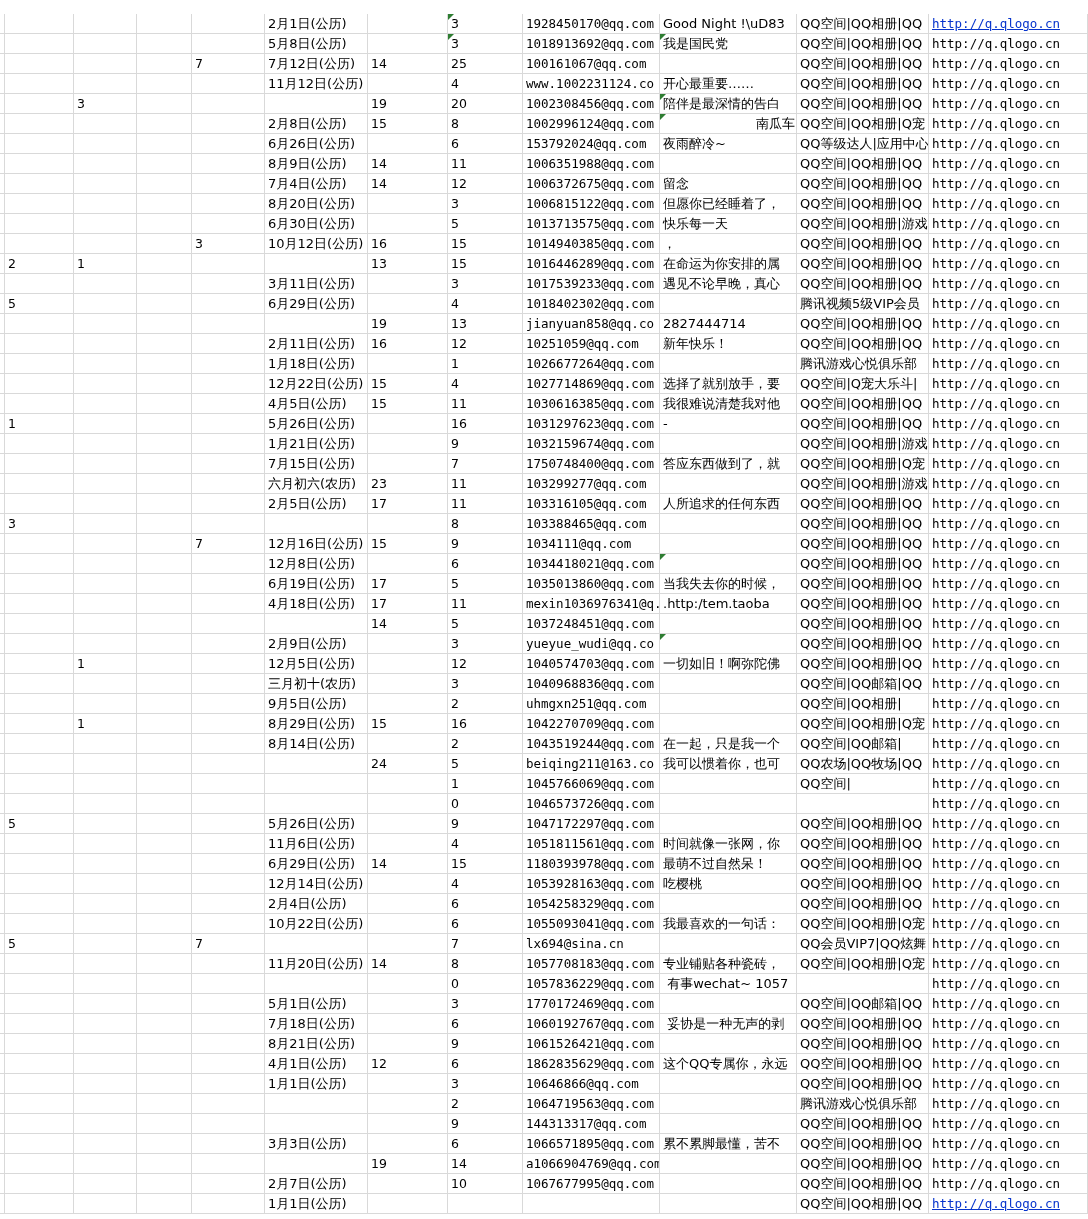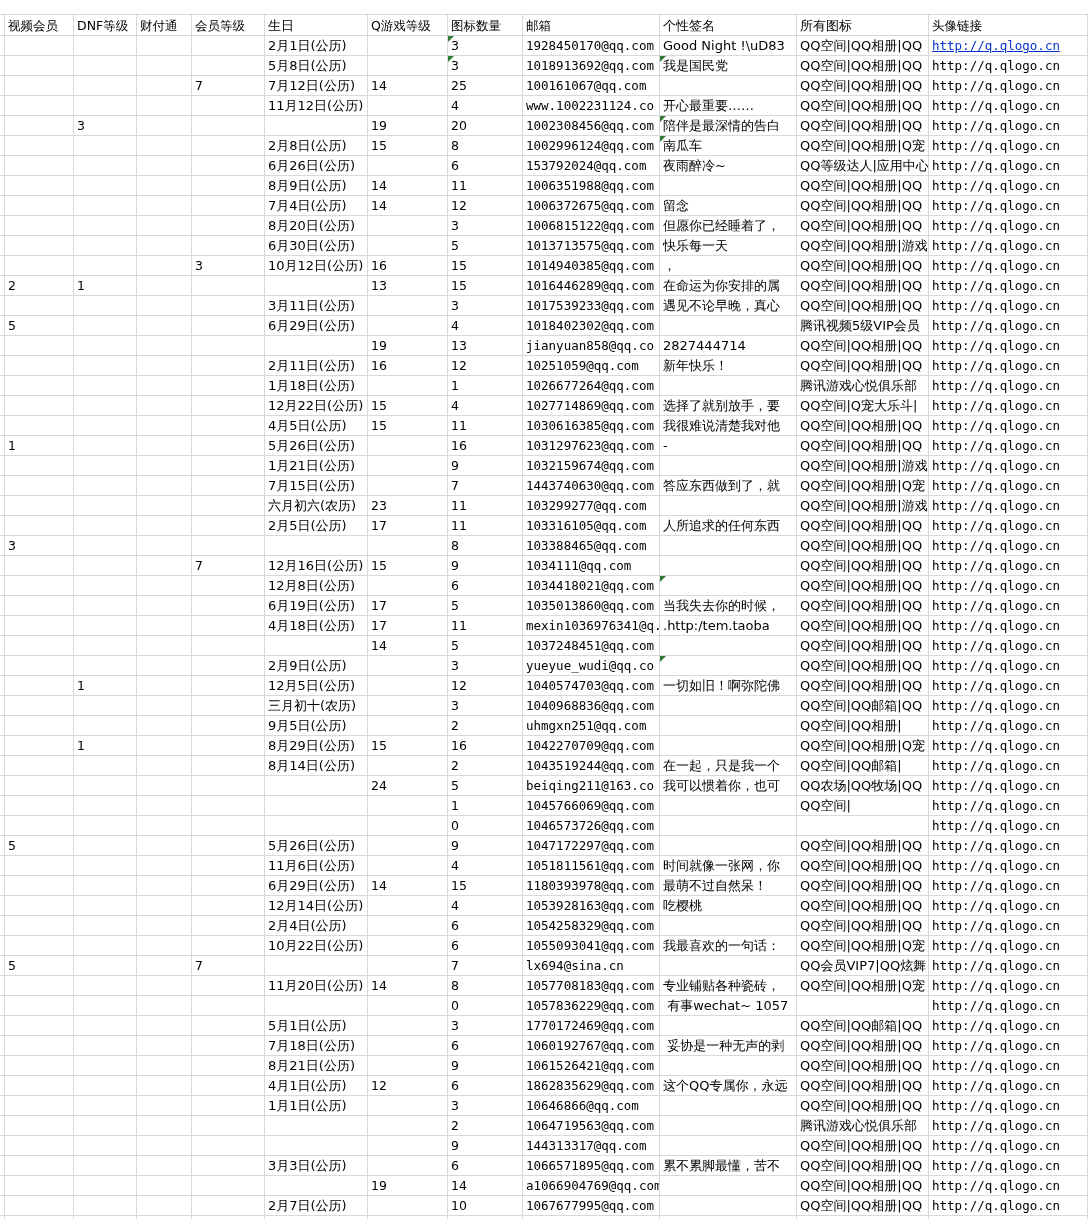--- a/index.html
+++ b/index.html
@@ -30,47 +30,33 @@
     white-space:pre;
     overflow:hidden;
     font-size:13px;
     background:#fff;
   }
   .header .cell{border-top:1px solid #d9d9d9;line-height:21px;}
   .cell.sliver{padding:0;}
   .cell.mono{font-family:"DejaVu Sans Mono","Liberation Mono",monospace;font-size:12.5px;}
   .cell.cjk{font-size:13px;}
   .cell.num{font-size:12.5px;}
-  .cell.ar{text-align:left;}
+  .cell.ar{text-align:right;}
   .cell.blue{color:#0633CC;text-decoration:underline;}
   .tri{
     position:absolute;top:0;left:0;width:0;height:0;
     border-top:6px solid #2e7d32;
     border-right:6px solid transparent;
   }
 </style>
 </head>
 <body>
 
 <div class="sheet">
   <div class="topstrip"></div>
-  <div class="row header" id="hdr">
-      <div class="cell sliver"></div>
-      <div class="cell num">视频会员</div>
-      <div class="cell num">DNF等级</div>
-      <div class="cell num">财付通</div>
-      <div class="cell num">会员等级</div>
-      <div class="cell cjk">生日</div>
-      <div class="cell num">Q游戏等级</div>
-      <div class="cell num">图标数量</div>
-      <div class="cell mono">邮箱</div>
-      <div class="cell cjk">个性签名</div>
-      <div class="cell cjk">所有图标</div>
-      <div class="cell mono">头像链接</div>
-    </div>
   <div id="body">
       <div class="row">
         <div class="cell sliver"></div>
         <div class="cell num"></div>
         <div class="cell num"></div>
         <div class="cell num"></div>
         <div class="cell num"></div>
         <div class="cell cjk">2月1日(公历)</div>
         <div class="cell num"></div>
         <div class="cell num">3<span class="tri"></span></div>
@@ -375,21 +361,21 @@
       </div>
       <div class="row">
         <div class="cell sliver"></div>
         <div class="cell num"></div>
         <div class="cell num"></div>
         <div class="cell num"></div>
         <div class="cell num"></div>
         <div class="cell cjk">7月15日(公历)</div>
         <div class="cell num"></div>
         <div class="cell num">7</div>
-        <div class="cell mono">1443740630@qq.com</div>
+        <div class="cell mono">1750748400@qq.com</div>
         <div class="cell cjk">答应东西做到了，就</div>
         <div class="cell cjk">QQ空间|QQ相册|Q宠</div>
         <div class="cell mono">http://q.qlogo.cn</div>
       </div>
       <div class="row">
         <div class="cell sliver"></div>
         <div class="cell num"></div>
         <div class="cell num"></div>
         <div class="cell num"></div>
         <div class="cell num"></div>

